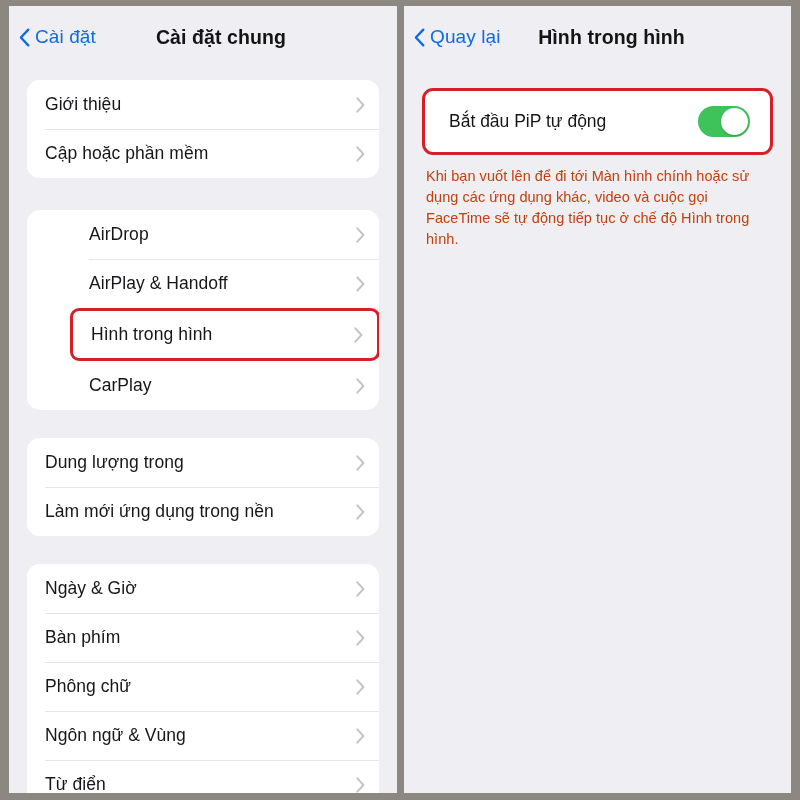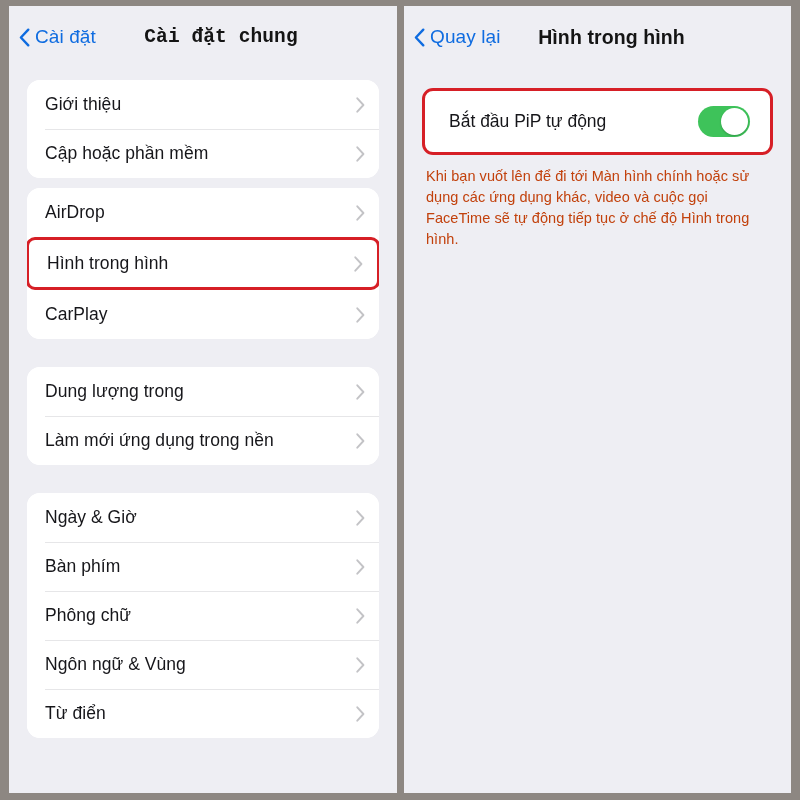--- a/index.html
+++ b/index.html
@@ -67,32 +67,32 @@
   .nav-title {
     position: absolute;
     left: 0; right: 0;
     text-align: center;
     font-size: 19.5px;
     font-weight: bold;
     color: #141414;
     letter-spacing: .1px;
     pointer-events: none;
   }
-  .panel-left  .nav-title { padding-left: 36px; font-family: Liberation Mono, monospace; }
+  .panel-left  .nav-title { padding-left: 36px; }
   .panel-right .nav-title { padding-left: 28px; }
 
   
   .group {
     background: #ffffff;
     border-radius: 13px;
     margin: 0 18px;
     overflow: hidden;
   }
   .group.sp-1 { margin-top: 12px; }
-  .group.sp-2 { margin-top: 10px; }
+  .group.sp-2 { margin-top: 32px; padding-left: 44px; }
   .group.sp-3 { margin-top: 28px; }
   .group.sp-4 { margin-top: 28px; }
 
   .row {
     position: relative;
     display: flex;
     align-items: center;
     justify-content: space-between;
     height: 49px;
     padding: 0 14px 0 18px;
@@ -231,20 +231,28 @@
 
       <div class="group sp-2">
         <div class="row">
           <span class="row-label">AirDrop</span>
           <span class="chev-row">
             <svg viewBox="0 0 9 16" width="9" height="16" aria-hidden="true">
               <polyline points="1.3,1.3 7.4,8 1.3,14.7" fill="none" stroke="#b9b9bd" stroke-width="1.9" stroke-linecap="round" stroke-linejoin="round"></polyline>
             </svg>
           </span>
         </div>
+        <div class="row">
+          <span class="row-label">AirPlay &amp; Handoff</span>
+          <span class="chev-row">
+            <svg viewBox="0 0 9 16" width="9" height="16" aria-hidden="true">
+              <polyline points="1.3,1.3 7.4,8 1.3,14.7" fill="none" stroke="#b9b9bd" stroke-width="1.9" stroke-linecap="round" stroke-linejoin="round"></polyline>
+            </svg>
+          </span>
+        </div>
         <div class="row highlight">
           <span class="row-label">Hình trong hình</span>
           <span class="chev-row">
             <svg viewBox="0 0 9 16" width="9" height="16" aria-hidden="true">
               <polyline points="1.3,1.3 7.4,8 1.3,14.7" fill="none" stroke="#b9b9bd" stroke-width="1.9" stroke-linecap="round" stroke-linejoin="round"></polyline>
             </svg>
           </span>
         </div>
         <div class="row">
           <span class="row-label">CarPlay</span>

